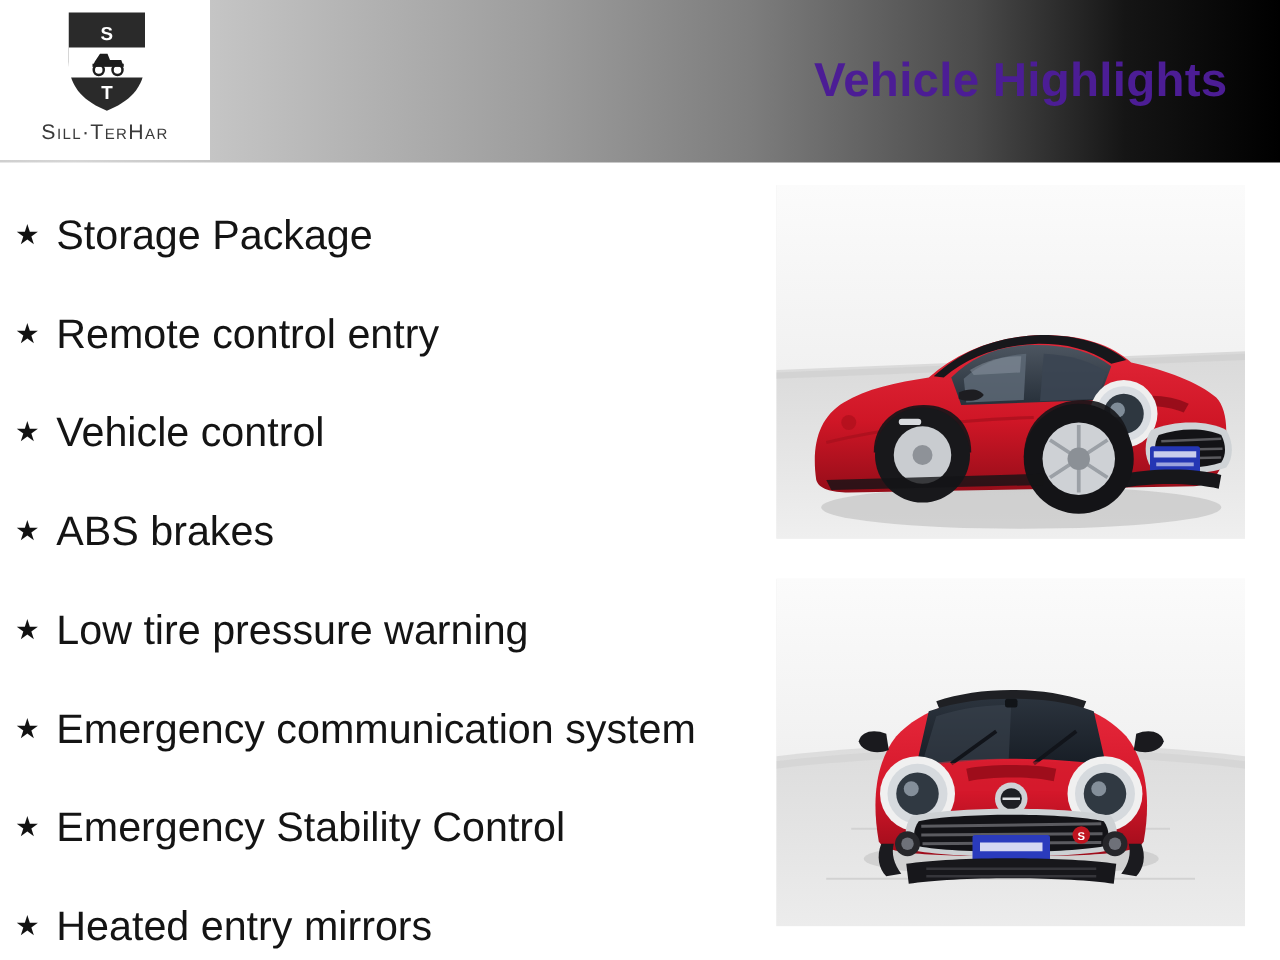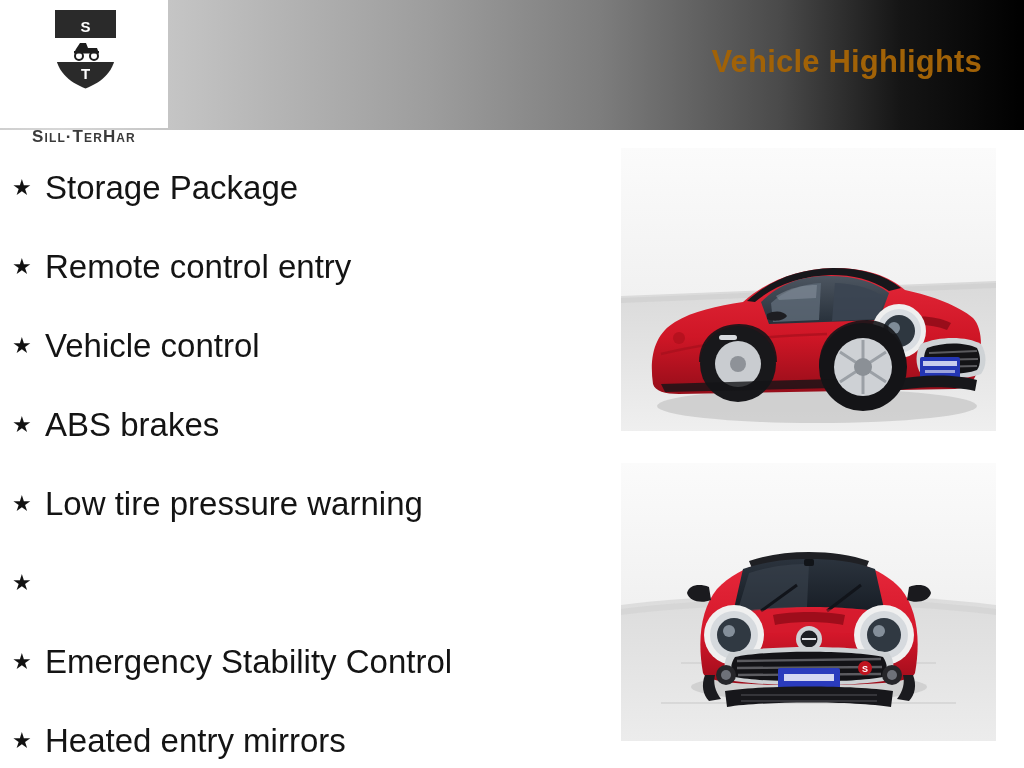--- a/index.html
+++ b/index.html
@@ -29,23 +29,23 @@
         #9d9d9d 430px,
         #7d7d7d 600px,
         #4a4a4a 780px,
         #151515 900px,
         #000000 1024px);
   }
   #header-title {
     position: absolute;
     right: 42px;
     top: 44px;
-    font-size: 31px;
+    font-size: 38px;
     font-weight: bold;
-    color: #a16207;
+    color: #4c1d95;
     letter-spacing: 0.2px;
     white-space: nowrap;
   }
 
   
   #logo-box {
     position: absolute;
     left: 0; top: 0;
     width: 168px;
     height: 128px;
@@ -58,26 +58,25 @@
     width: 67px;
     height: 84px;
   }
   #logo-wordmark {
     position: absolute;
     left: 0;
     top: 96px;
     width: 168px;
     text-align: center;
     font-size: 17px;
-    font-weight: bold;
+    font-weight: normal;
     color: #3a3a3a;
     letter-spacing: 1.1px;
     font-variant: small-caps;
     white-space: nowrap;
-    margin-top: 31px;
   }
 
   
   #feature-list {
     position: absolute;
     left: 0;
     top: 148px;
     width: 600px;
     list-style: none;
     margin: 0;
@@ -161,20 +160,21 @@
   <li class="feature-item">
     <span class="feature-star">★</span>
     <span class="feature-label">ABS brakes</span>
   </li>
   <li class="feature-item">
     <span class="feature-star">★</span>
     <span class="feature-label">Low tire pressure warning</span>
   </li>
   <li class="feature-item">
     <span class="feature-star">★</span>
+    <span class="feature-label">Emergency communication system</span>
   </li>
   <li class="feature-item">
     <span class="feature-star">★</span>
     <span class="feature-label">Emergency Stability Control</span>
   </li>
   <li class="feature-item">
     <span class="feature-star">★</span>
     <span class="feature-label">Heated entry mirrors</span>
   </li>
 </ul>

